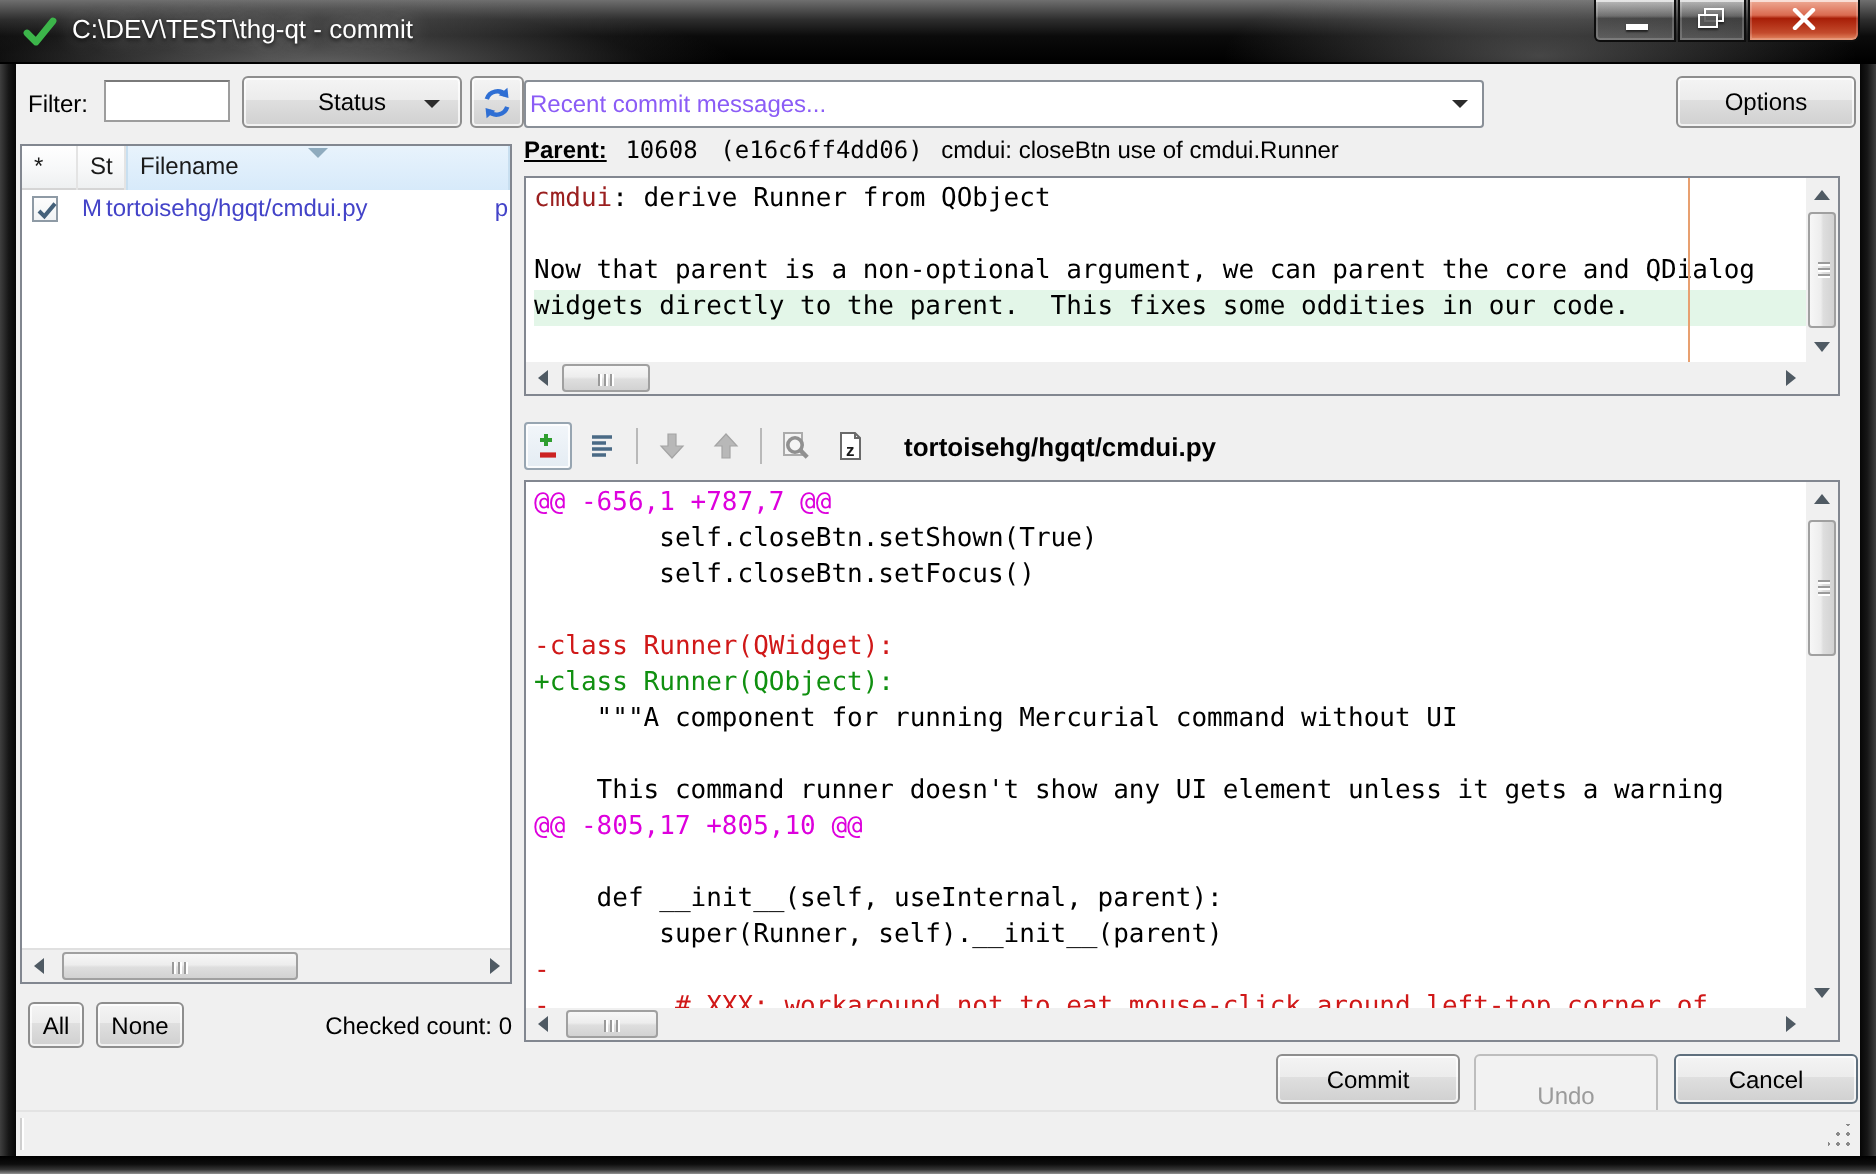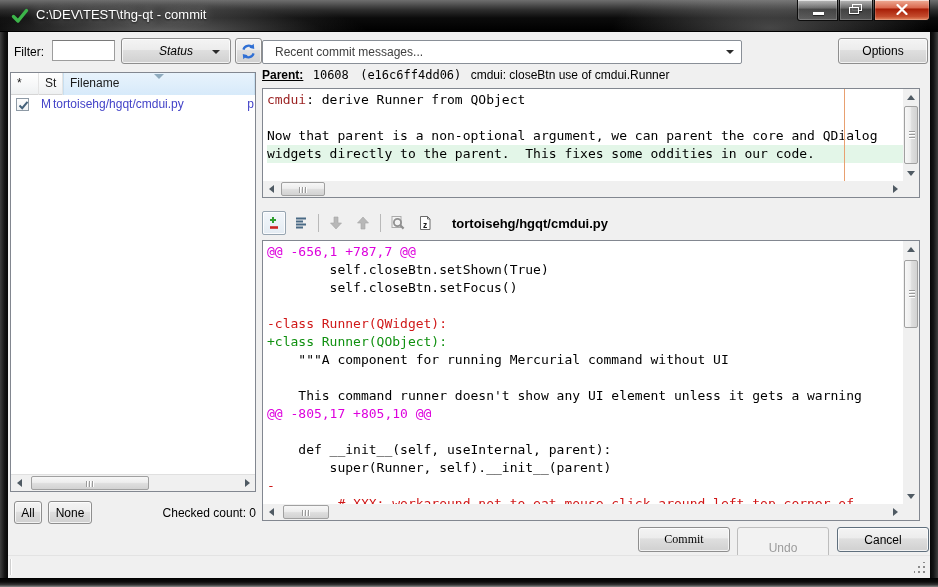--- a/index.html
+++ b/index.html
@@ -39,22 +39,22 @@
   .client{position:absolute;left:8px;top:32px;width:922px;height:546px;background:#f0f0f0;}
 
   
   .lbl{position:absolute;font-size:12px;color:#000;}
   .input7{position:absolute;background:#fff;border:1px solid #9d9d9d;border-top-color:#7a7a7a;font:12px "Liberation Sans",sans-serif;padding:2px 4px;}
   .btn7{position:absolute;background:linear-gradient(#f4f4f4,#ececec 45%,#dfdfdf 46%,#d0d0d0);
     border:1px solid #8e8e8e;border-radius:3px;font:12px "Liberation Sans",sans-serif;color:#000;
     box-shadow:inset 0 0 0 1px rgba(255,255,255,.72);display:flex;align-items:center;justify-content:center;cursor:pointer;}
   .btn7.disabled{background:#f2f2f2;color:#9b9b9b;border-color:#bdbdbd;box-shadow:none;cursor:default;}
   .caret-down{width:0;height:0;border-left:4px solid transparent;border-right:4px solid transparent;border-top:4px solid #2b2b2b;display:inline-block;}
-  .combo{position:absolute;background:#fff;border:1px solid #898f97;border-radius:2px;font-size:12px;color:#404040;
-    display:flex;align-items:center;padding-left:12px;cursor:pointer;}
+  .combo{position:absolute;background:#fff;border:1px solid #898f97;border-radius:2px;font-size:12px;color:#8b5cf6;
+    display:flex;align-items:center;padding-left:2px;cursor:pointer;}
   .combo .caret-down{position:absolute;right:7px;top:9px;}
 
   
   .file-panel{position:absolute;left:2px;top:40px;width:246px;height:420px;background:#fff;border:1px solid #828790;}
   .fl-header{position:absolute;left:0;top:0;right:0;height:22px;background:linear-gradient(#ffffff,#f6f7f8 60%,#eef0f1);
     border-bottom:1px solid #d5d5d5;font-size:12px;color:#1a1a1a;}
   .fl-h{position:absolute;top:0;height:22px;line-height:21px;padding-left:6px;border-right:1px solid #e4e4e4;overflow:hidden;white-space:nowrap;cursor:pointer;}
   .fl-h1{left:0;width:28px;}
   .fl-h2{left:28px;width:24px;}
   .fl-h3{left:52px;width:192px;background:linear-gradient(#e8f3fc,#d7eafa);border-left:1px solid #c8dff0;border-right:1px solid #c8dff0;}
@@ -151,21 +151,21 @@
     </div>
   </div>
   <div class="frame-side frame-left"></div>
   <div class="frame-side frame-right"></div>
   <div class="frame-bottom"></div>
 
   <div class="client">
 
     <div class="lbl" style="left:6px;top:13px;">Filter:</div>
     <input class="input7" style="left: 44px; top: 8px; width: 63px; height: 21px;" value="">
-    <div class="btn7" style="left:113px;top:6px;width:110px;height:26px;font-style:italic;">
+    <div class="btn7" style="left:113px;top:6px;width:110px;height:26px;">
       <span>Status</span>
       <span class="caret-down" style="position:absolute;right:10px;top:11px;"></span>
     </div>
     <div class="btn7" style="left:227px;top:6px;width:27px;height:26px;">
       <svg width="17" height="17" viewBox="0 0 16 16">
         <path d="M3.2 6.2 A5.2 5.2 0 0 1 12 4.2" fill="none" stroke="#2f6fd4" stroke-width="2.1"></path>
         <path d="M12.9 0.8 L13.4 5.6 L8.8 4.4 Z" fill="#2f6fd4"></path>
         <path d="M12.8 9.8 A5.2 5.2 0 0 1 4 11.8" fill="none" stroke="#2f6fd4" stroke-width="2.1"></path>
         <path d="M3.1 15.2 L2.6 10.4 L7.2 11.6 Z" fill="#2f6fd4"></path>
       </svg>
@@ -334,21 +334,21 @@
         <div class="sb-btn" style="right:0;top:0;">
             <span class="tri-r"></span>
           </div>
         <div class="thumb-h" style="left:20px;width:46px;">
             <span class="grip-h"></span>
           </div>
       </div>
       <div class="sb-corner"></div>
     </div>
 
-    <div class="btn7" style="left:630px;top:495px;width:92px;height:25px;font-family:Liberation Serif, serif;">
+    <div class="btn7" style="left:630px;top:495px;width:92px;height:25px;">
       <span>Commit</span>
     </div>
     <div class="btn7 disabled" id="undo-btn" style="left:729px;top:495px;width:92px;height:41px;">
       <span>Undo</span>
     </div>
     <div class="btn7" style="left:829px;top:495px;width:92px;height:25px;border-color:#5f6f7d;">
       <span>Cancel</span>
     </div>
 
     <div class="status-bar">

